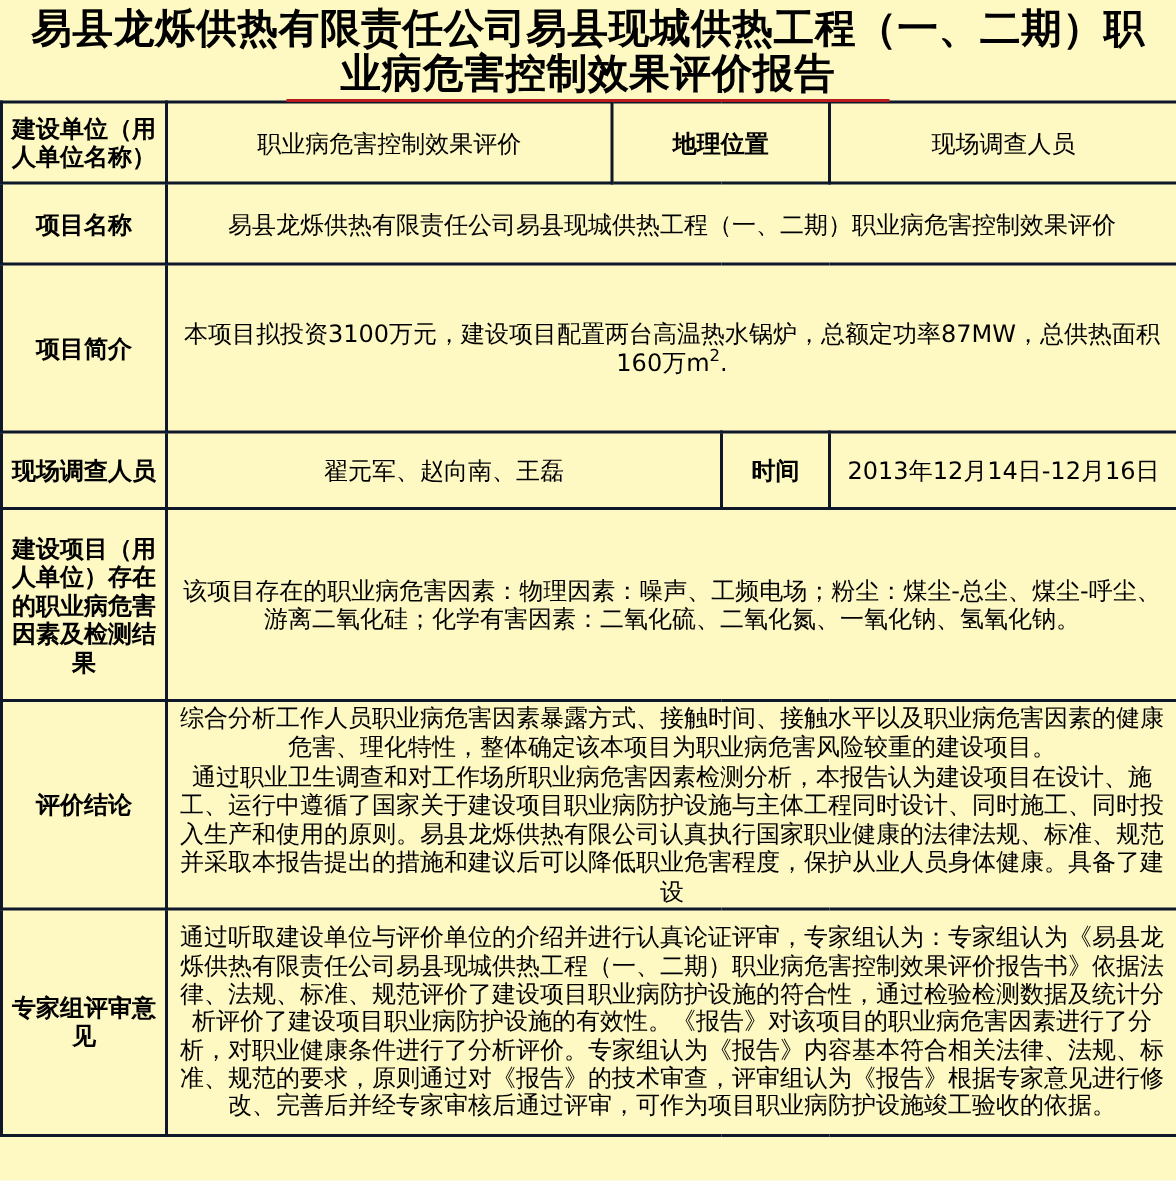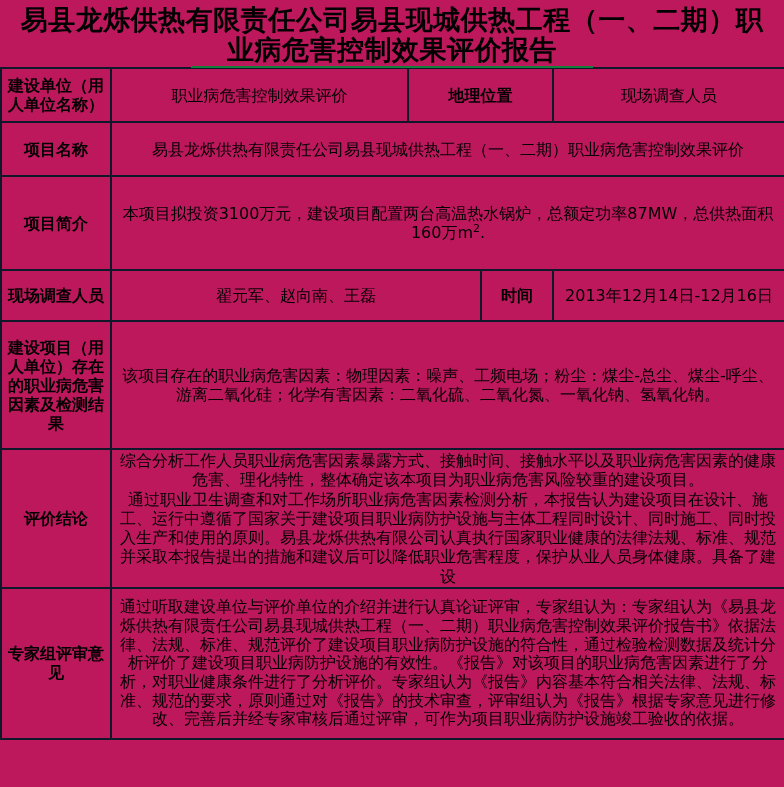--- a/index.html
+++ b/index.html
@@ -4,36 +4,36 @@
 <style>
   * { margin: 0; padding: 0; box-sizing: border-box; }
   html, body { background: #ffffff; }
   body {
     font-family: "DejaVu Sans", "Liberation Sans", sans-serif;
     color: #000000;
   }
   .page {
     width: 784px;
     height: 787px;
-    background: #be185d;
+    background: #fef9c3;
     overflow: hidden;
   }
   .title {
     width: 784px;
     height: 67px;
     text-align: center;
     font-weight: bold;
     font-size: 27px;
     line-height: 30px;
     padding-top: 5px;
     letter-spacing: 0.5px;
   }
   .title .underlined {
     display: inline-block;
-    border-bottom: 2px solid #15803d;
+    border-bottom: 2px solid #b91c1c;
     padding: 0 36px 1px 36px;
   }
   table.report {
     width: 784px;
     table-layout: fixed;
     border-collapse: collapse;
   }
   table.report td {
     border: 2px solid #0f172a;
     font-size: 16px;
@@ -45,21 +45,21 @@
   td.lbl {
     font-weight: bold;
     text-align: center;
     padding: 1px 3px;
   }
   td.val { text-align: center; }
   td.val-left { text-align: center; padding: 1px 2px 1px 3px; margin-left: 12px; }
   td.names { padding: 1px 2px; text-align: center; }
   tr.r1 td { height: 54px; }
   tr.r2 td { height: 54px; }
-  tr.r3 td { height: 94px; }
+  tr.r3 td { height: 112px; }
   tr.r4 td { height: 56px; }
   tr.r5 td { height: 51px; }
   tr.r6 td { height: 128px; }
   tr.r7 td { height: 116px; line-height: 19.3px; }
   tr.r8 td { height: 151px; line-height: 18.7px; }
   sup { font-size: 11px; line-height: 0; }
 </style>
 </head>
 <body>
 

